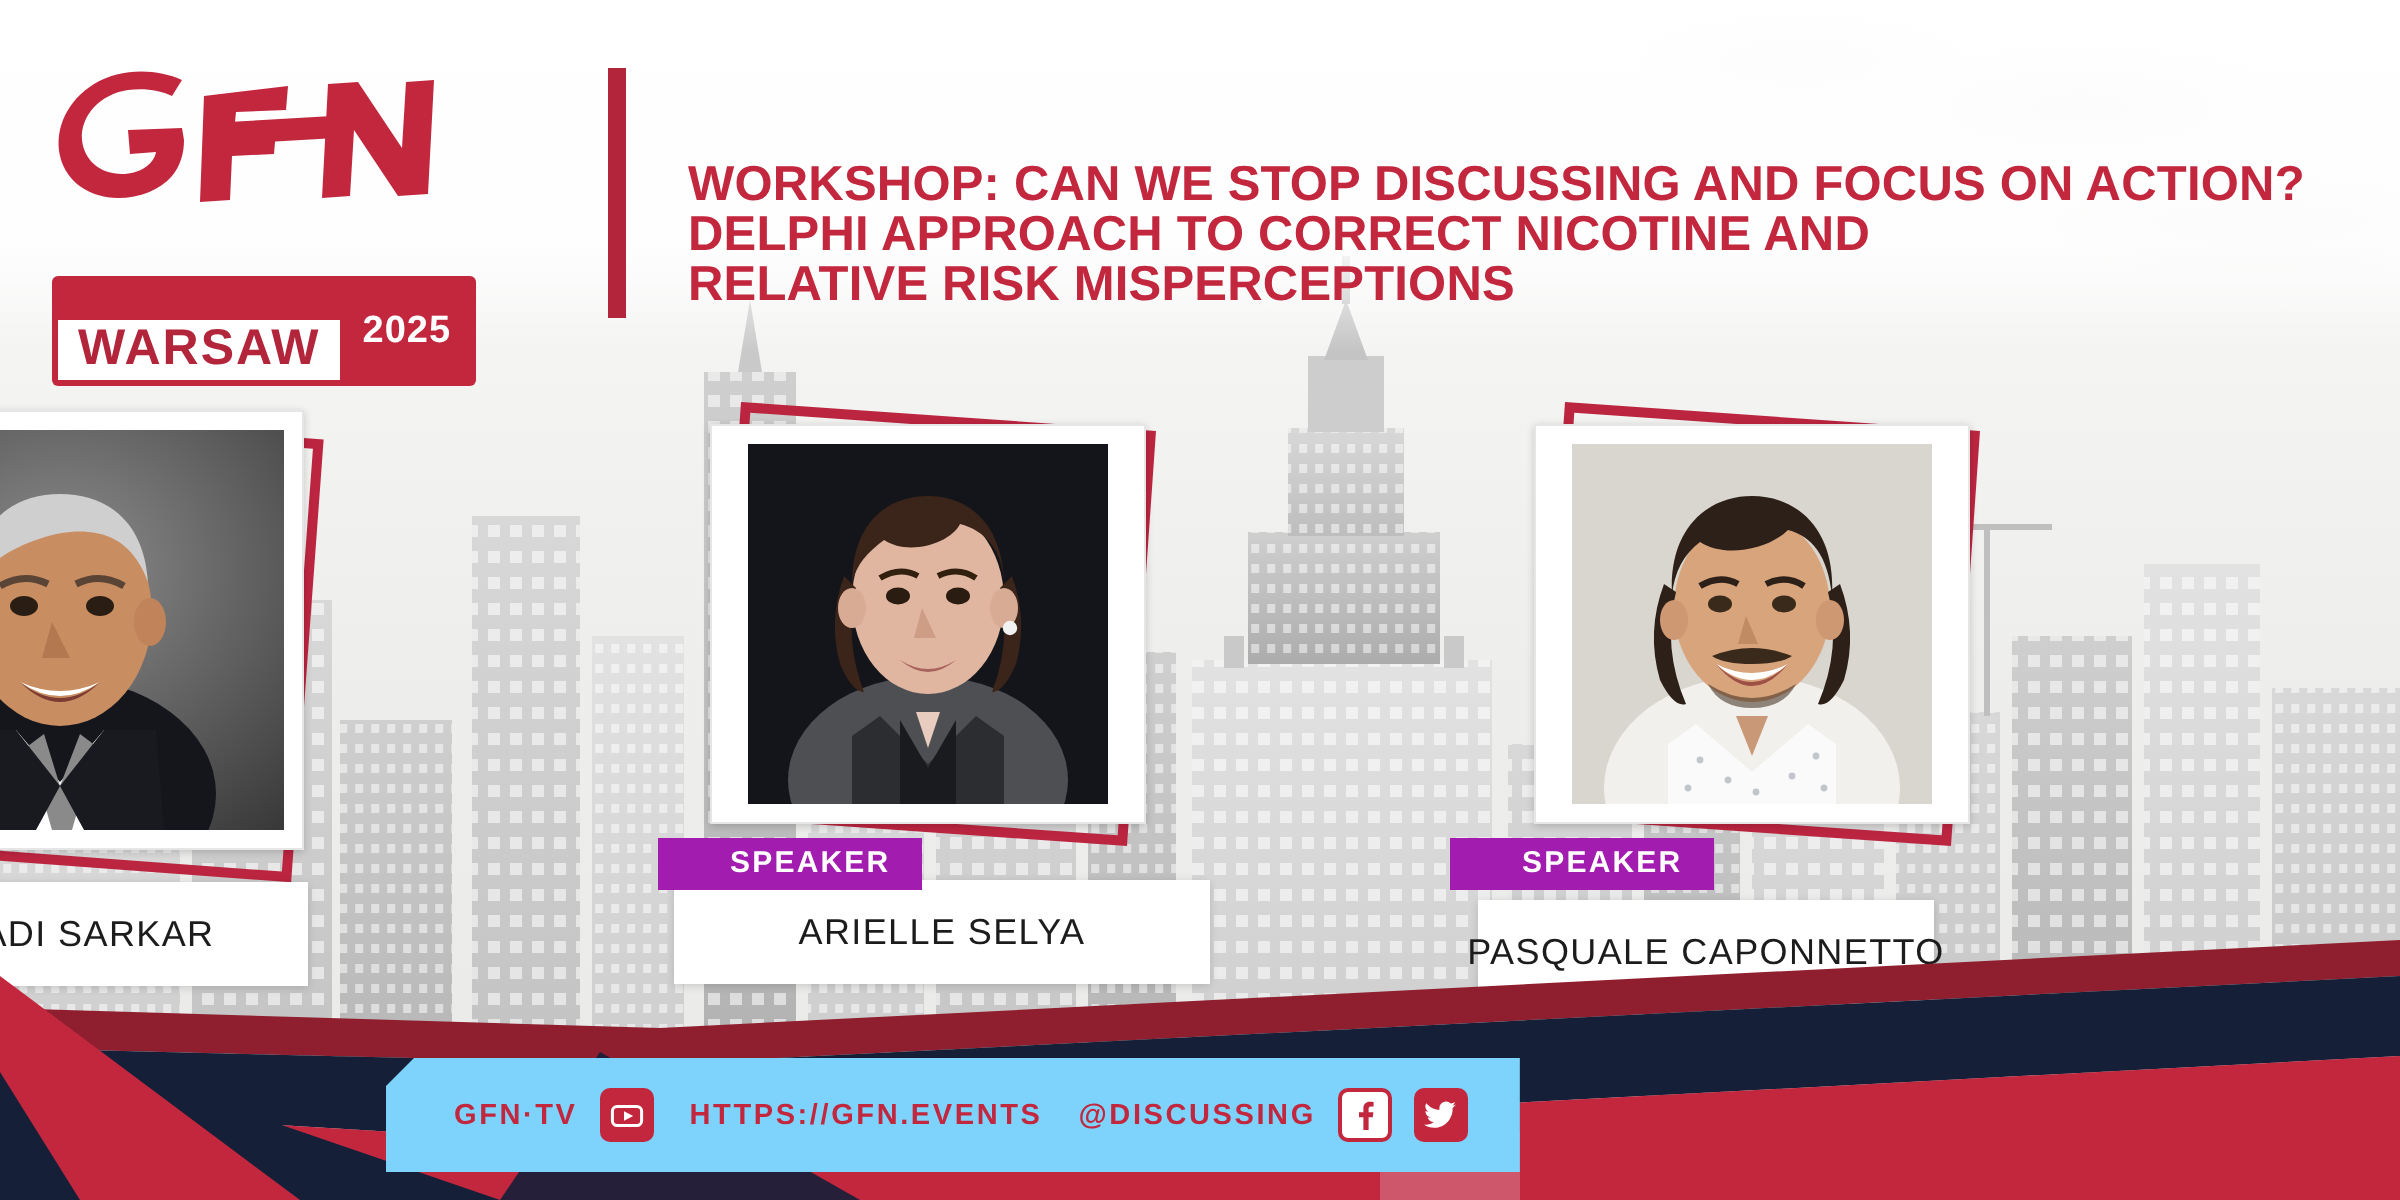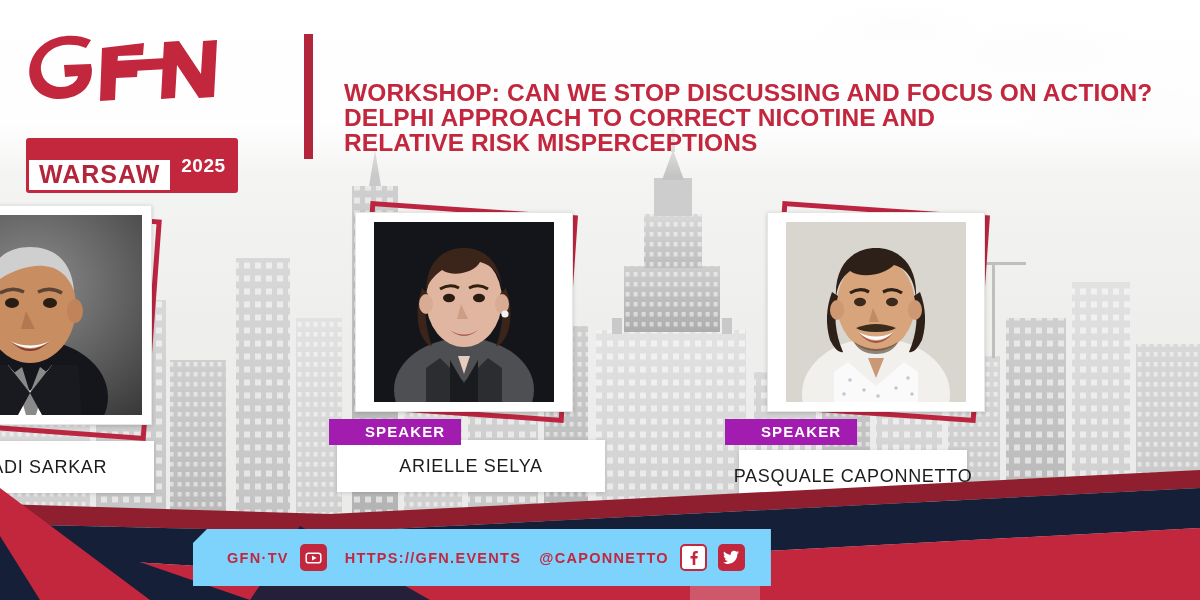--- a/index.html
+++ b/index.html
@@ -366,21 +366,21 @@
     <span class="ic solid">
       <svg width="17" height="12" viewBox="0 0 17 12">
           <rect width="17" height="12" rx="3" fill="#c2273e"></rect>
           <rect x="1.2" y="1.2" width="14.6" height="9.6" rx="2.4" fill="none" stroke="#fff" stroke-width="1.5"></rect>
           <polygon points="7,3.6 11.6,6 7,8.4" fill="#fff"></polygon>
         </svg>
     </span>
     <span class="f-gap"></span>
     <span class="f-txt">HTTPS://GFN.EVENTS</span>
     <span class="f-gap"></span>
-    <span class="f-txt">@CAPONNETTO</span>
+    <span class="f-txt">@DISCUSSING</span>
     <span class="f-gap-sm"></span>
     <span class="ic outline">
       <svg width="13" height="15" viewBox="0 0 13 15">
           <path d="M8.3 15V8.6h2.1l.3-2.5H8.3V4.5c0-.7.2-1.2 1.2-1.2h1.3V1c-.2 0-1-.1-1.9-.1-1.9 0-3.2 1.2-3.2 3.3v1.9H3.5v2.5h2.2V15z" fill="#c2273e"></path>
         </svg>
     </span>
     <span class="f-gap-sm"></span>
     <span class="ic solid">
       <svg width="17" height="15" viewBox="0 0 17 15">
           <path d="M16 2.3c-.6.3-1.2.4-1.9.5.7-.4 1.2-1 1.4-1.8-.6.4-1.3.6-2.1.8C12.8 1.2 12 .8 11 .8c-1.8 0-3.3 1.5-3.3 3.3 0 .3 0 .5.1.8C5.1 4.8 2.7 3.5 1.1 1.6c-.3.5-.4 1-.4 1.6 0 1.1.6 2.1 1.5 2.7-.5 0-1-.2-1.5-.4 0 1.6 1.1 2.9 2.6 3.2-.3.1-.6.1-.9.1-.2 0-.4 0-.6-.1.4 1.3 1.6 2.3 3.1 2.3-1.1.9-2.5 1.4-4.1 1.4H0c1.5.9 3.2 1.5 5 1.5 6 0 9.3-5 9.3-9.3V4c.7-.5 1.2-1 1.7-1.7z" fill="#fff"></path>

